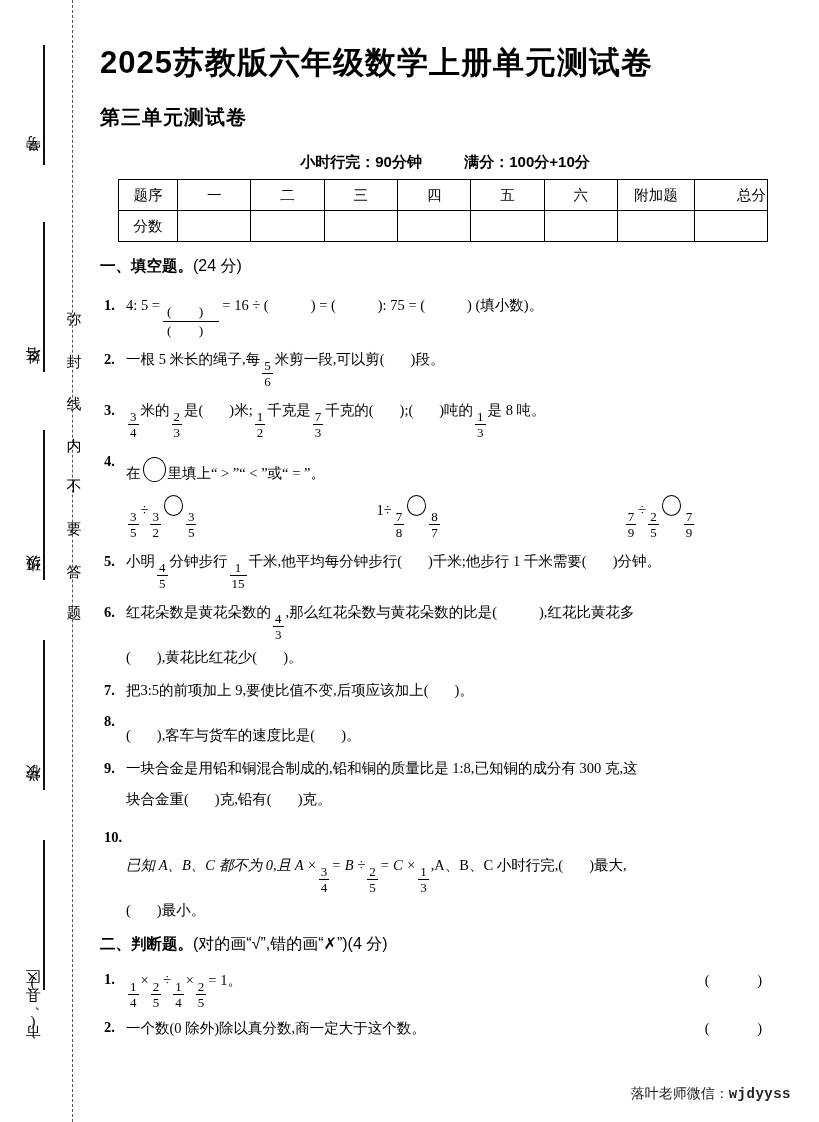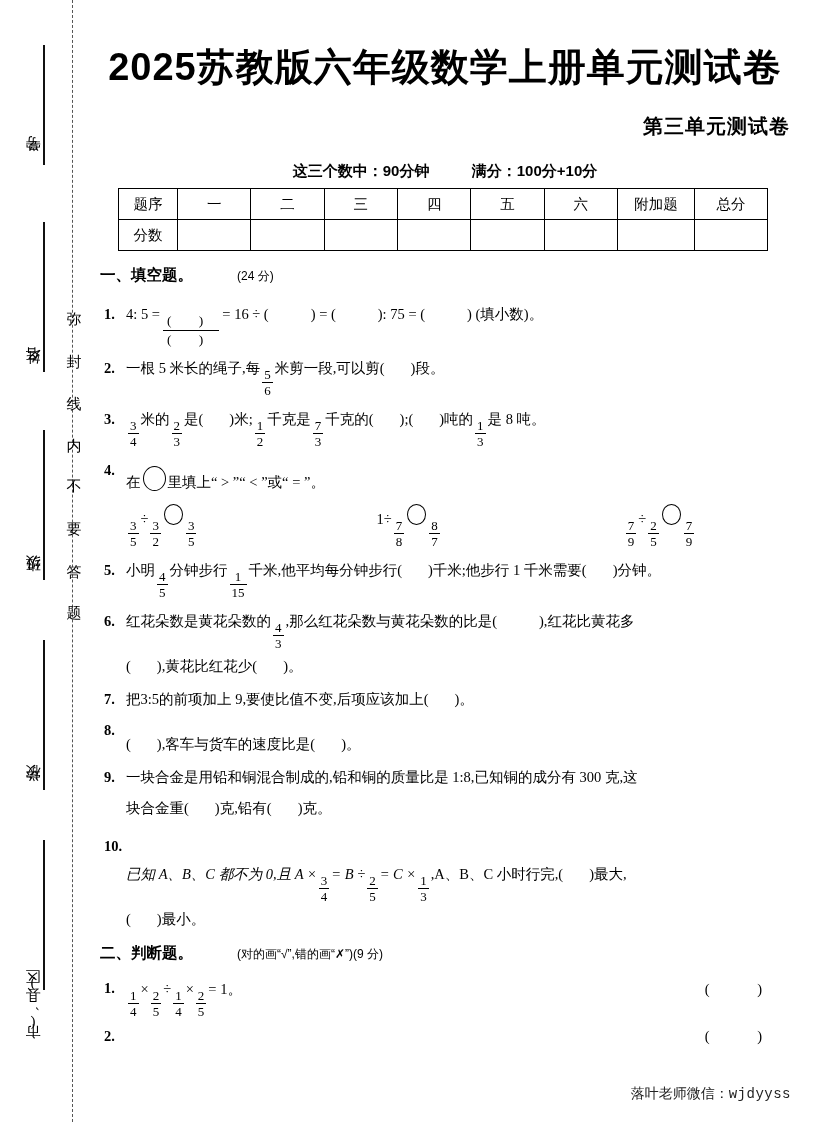--- a/index.html
+++ b/index.html
@@ -55,29 +55,28 @@
   }
 
   
   .content {
     position: absolute;
     left: 100px;
     top: 0;
     width: 690px;
   }
   .title-main {
-    text-align: center;
-    font-size: 38px;
+    font-size: 31px;
     font-weight: bold;
     letter-spacing: 1px;
     margin-top: 42px;
     font-family: "Liberation Sans", "DejaVu Sans", sans-serif;
   }
   .title-sub {
-    text-align: right;
+    text-align: left;
     font-size: 20px;
     font-weight: bold;
     margin-top: 20px;
     letter-spacing: 1px;
     font-family: "Liberation Sans", "DejaVu Sans", sans-serif;
   }
   .meta-line {
     text-align: center;
     font-size: 15px;
     font-weight: bold;
@@ -95,30 +94,30 @@
   }
   table.score td {
     border: 1px solid #000;
     height: 28px;
     text-align: center;
     font-size: 14.5px;
     font-family: "Liberation Sans", "DejaVu Sans", sans-serif;
   }
   table.score td.lbl { width: 56px; }
   table.score td.addl { width: 74px; }
-  table.score td.tot { width: 70px; }
+  table.score td.tot { width: 70px; text-align: right; }
 
   
   .sec-head {
     font-size: 15.5px;
     font-weight: bold;
     margin-top: 14px;
     font-family: "Liberation Sans", "DejaVu Sans", sans-serif;
   }
-  .sec-head .pts { font-weight: normal; font-size: 12px; margin-left: 44px; }
+  .sec-head .pts { font-weight: normal; font-size: 16px; }
 
   .q {
     font-size: 14.5px;
     line-height: 1.15;
     margin-top: 15px;
     padding-left: 26px;
     position: relative;
     display: flex;
     align-items: baseline;
     flex-wrap: wrap;
@@ -219,21 +218,21 @@
   .ital { font-style: italic; font-family: "Liberation Serif", "DejaVu Serif", serif; margin-top: 28px; }
 
   .footer-wm {
     position: absolute;
     right: 28px;
     top: 1085px;
     font-size: 14px;
     font-family: "Liberation Serif", "DejaVu Serif", serif;
     color: #222;
   }
-  .wm-id { font-family: "Liberation Mono", "DejaVu Sans Mono", monospace; letter-spacing: 0.5px; }
+  .wm-id { font-family: "Liberation Mono", "DejaVu Sans Mono", monospace; letter-spacing: 0.5px; font-weight: bold; }
 </style>
 </head>
 <body>
 
 <div id="page">
 
   <div class="margin-rule" style="top:45px;  height:120px;"></div>
   <div class="margin-rule" style="top:222px; height:150px;"></div>
   <div class="margin-rule" style="top:430px; height:150px;"></div>
   <div class="margin-rule" style="top:640px; height:150px;"></div>
@@ -247,21 +246,21 @@
 
   <div class="margin-dash"></div>
   <div class="vtext2" style="left:64px; top:300px; letter-spacing:42px;">弥封线内不要答题</div>
 
   <div class="content">
 
     <div class="title-main">2025苏教版六年级数学上册单元测试卷</div>
     <div class="title-sub">第三单元测试卷</div>
 
     <div class="meta-line">
-      <span>这三个数中：90分钟</span>
+      <span>小时行完：90分钟</span>
       <span class="meta-gap"></span>
       <span>满分：100分+10分</span>
     </div>
 
     <table class="score">
       <tbody>
           <tr>
         <td class="lbl">题序</td>
         <td>一</td>
         <td>二</td>
@@ -499,21 +498,21 @@
       <span class="paren-gap-s"></span>
       <span>)最大,</span>
     </div>
     <div class="qline">
       <span>(</span>
       <span class="paren-gap-s"></span>
       <span>)最小。</span>
     </div>
 
     <div class="sec-head">
-      <span>二、判断题。</span><span class="pts">(对的画“√”,错的画“✗”)(9 分)</span>
+      <span>二、判断题。</span><span class="pts">(对的画“√”,错的画“✗”)(4 分)</span>
     </div>
 
     <div class="judge-q">
       <span class="num">1.</span>
       <span class="frac">
         <span class="n">1</span>
         <span class="d">4</span>
       </span>
       <span>×</span>
       <span class="frac">
@@ -529,20 +528,21 @@
       <span class="frac">
         <span class="n">2</span>
         <span class="d">5</span>
       </span>
       <span>= 1。</span>
       <span class="judge-box">(        )</span>
     </div>
 
     <div class="judge-q">
       <span class="num">2.</span>
+      <span>一个数(0 除外)除以真分数,商一定大于这个数。</span>
       <span class="judge-box">(        )</span>
     </div>
 
   </div>
 
   <div class="footer-wm">
     <span>落叶老师微信：</span><span class="wm-id">wjdyyss</span>
   </div>
 
 </div>

